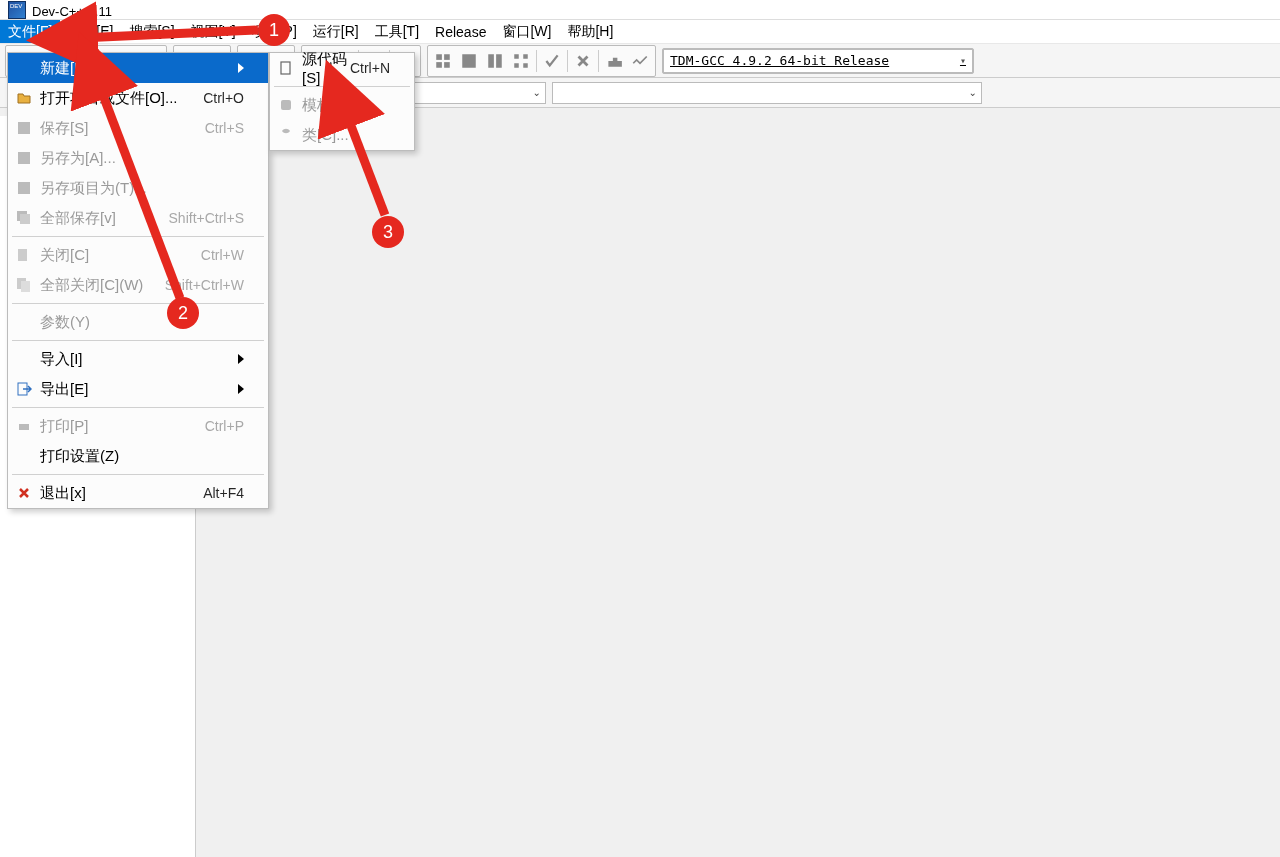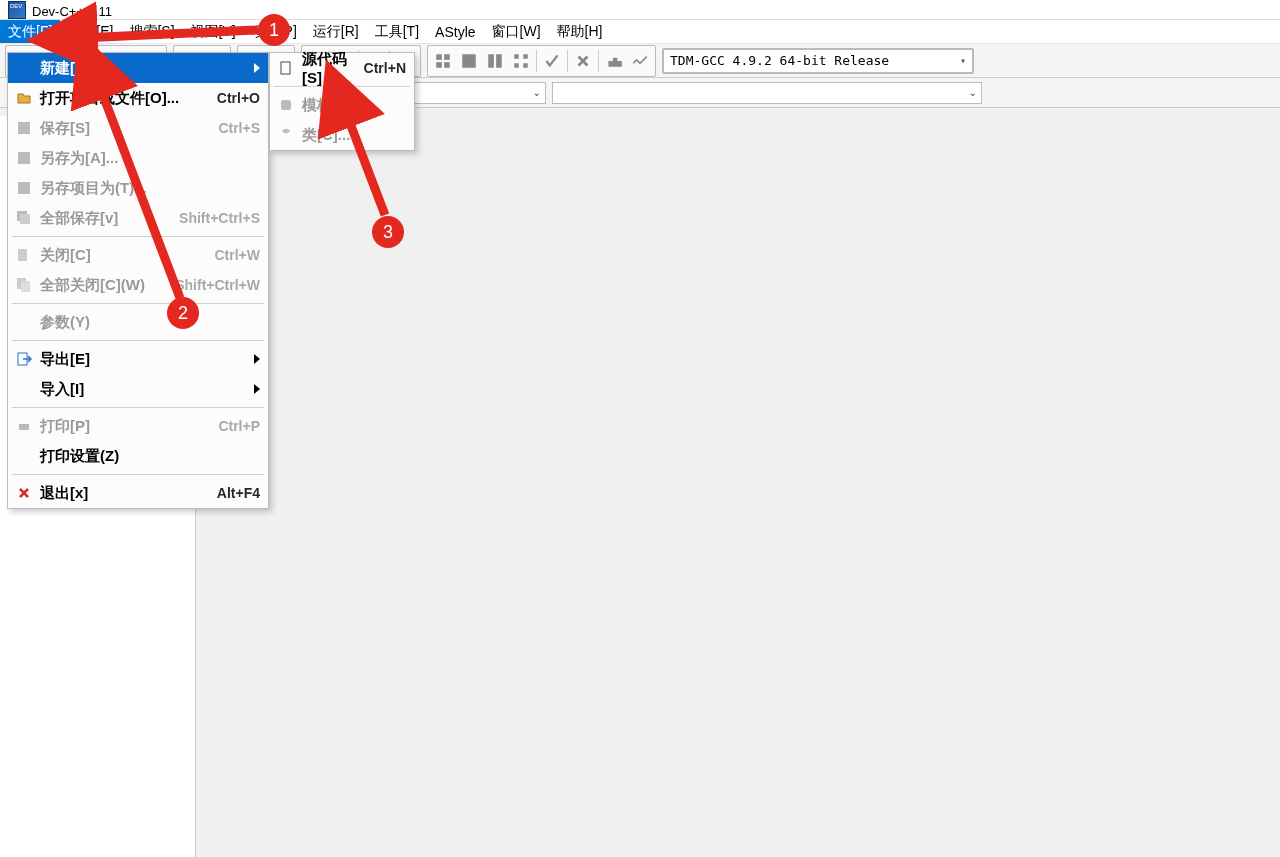--- a/index.html
+++ b/index.html
@@ -67,20 +67,21 @@
     gap: 0;
   }
   .toolbar-group {
     display: flex;
     align-items: center;
     border: 1px solid #bbb;
     border-radius: 2px;
     background: #fafafa;
     margin: 12px 3px;
     padding: 2px;
+    text-decoration: underline;
   }
   .tb-btn {
     width: 26px; height: 26px;
     display: flex;
     align-items: center;
     justify-content: center;
     color: #777;
   }
   .tb-btn svg { width: 18px; height: 18px; }
   .tb-sep {
@@ -149,25 +150,24 @@
     width: 262px;
     background: #fcfcfc;
     border: 1px solid #bcbcbc;
     box-shadow: 3px 3px 6px rgba(0,0,0,0.2);
     z-index: 50;
   }
   .mrow {
     height: 30px;
     display: flex;
     align-items: center;
-    padding: 0 8px 0 6px;
+    padding: 0 24px 0 6px;
     font-size: 15px;
     color: #000;
     position: relative;
-    font-weight: bold;
   }
   .mrow.highlight {
     background: #0a6acb;
     color: #fff;
   }
   .mrow.disabled { color: #9a9a9a; }
   .mrow .micon {
     width: 20px; height: 20px;
     margin-right: 6px;
     display: flex;
@@ -230,21 +230,21 @@
 </div>
 
 <div class="menubar">
   <div class="menuitem active">文件[F]</div>
   <div class="menuitem">编辑[E]</div>
   <div class="menuitem">搜索[S]</div>
   <div class="menuitem">视图[V]</div>
   <div class="menuitem">项目[P]</div>
   <div class="menuitem">运行[R]</div>
   <div class="menuitem">工具[T]</div>
-  <div class="menuitem">AStyle</div>
+  <div class="menuitem">Release</div>
   <div class="menuitem">窗口[W]</div>
   <div class="menuitem">帮助[H]</div>
 </div>
 
 <div class="toolbar-row">
   <div class="toolbar-group">
     <div class="tb-btn">
         <svg viewBox="0 0 16 16">
           <rect x="3" y="2" width="9" height="12" fill="none" stroke="#888" stroke-width="1.5"></rect>
         </svg>
@@ -472,32 +472,32 @@
     <span class="mlabel">全部关闭[C](W)</span>
     <span class="mshortcut">Shift+Ctrl+W</span>
   </div>
   <div class="msep"></div>
   <div class="mrow disabled">
     <span class="micon"></span>
     <span class="mlabel">参数(Y)</span>
   </div>
   <div class="msep"></div>
   <div class="mrow">
+    <span class="micon"></span>
+    <span class="mlabel">导入[I]</span>
+    <span class="submenu-arrow"></span>
+  </div>
+  <div class="mrow">
     <span class="micon">
         <svg viewBox="0 0 16 16">
           <rect x="2" y="2" width="9" height="12" fill="none" stroke="#3070c0"></rect>
           <path d="M7 8h7M12 5l3 3-3 3" fill="none" stroke="#3070c0" stroke-width="1.5"></path>
         </svg>
       </span>
     <span class="mlabel">导出[E]</span>
-    <span class="submenu-arrow"></span>
-  </div>
-  <div class="mrow">
-    <span class="micon"></span>
-    <span class="mlabel">导入[I]</span>
     <span class="submenu-arrow"></span>
   </div>
   <div class="msep"></div>
   <div class="mrow disabled">
     <span class="micon">
         <svg viewBox="0 0 16 16">
           <rect x="3" y="6" width="10" height="6" fill="#bbb"></rect>
         </svg>
       </span>
     <span class="mlabel">打印[P]</span>

